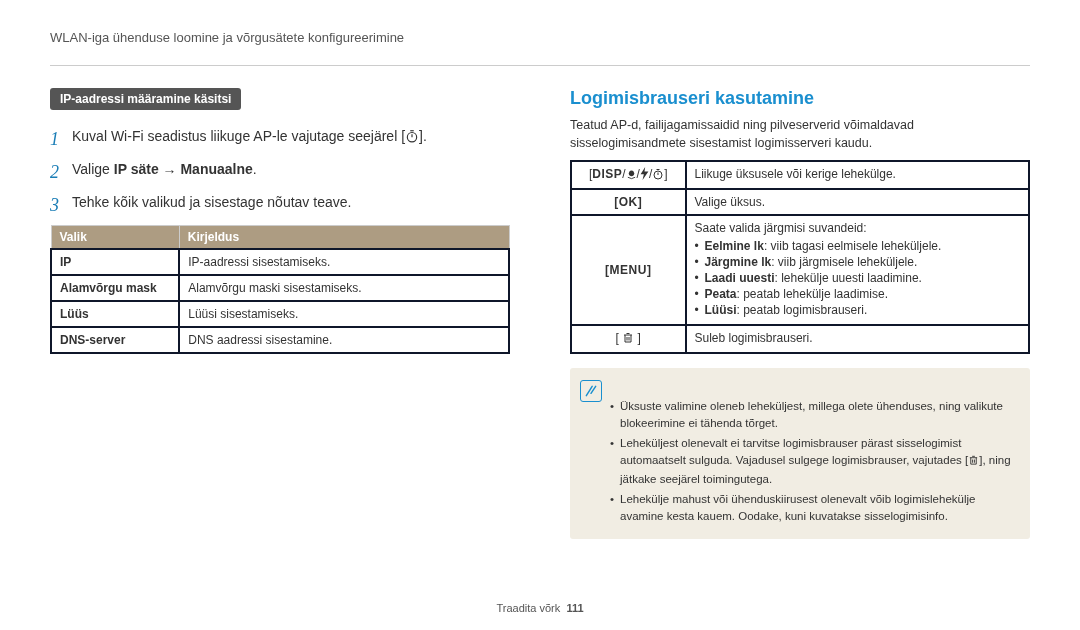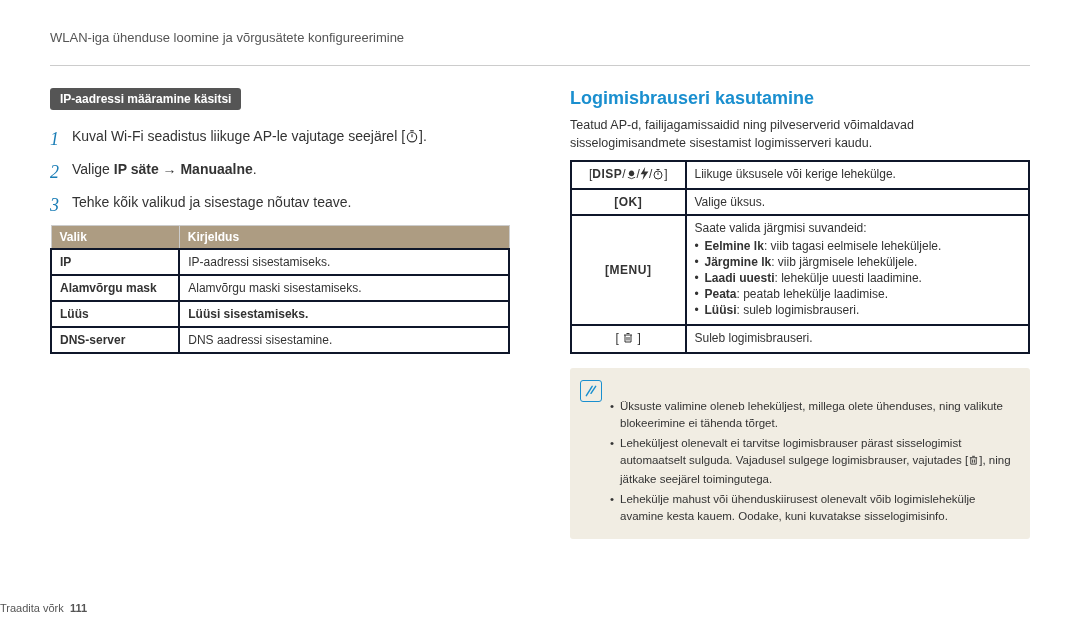--- a/index.html
+++ b/index.html
@@ -153,20 +153,21 @@
   .note-list li::before {
     content: "•";
     position: absolute;
     left: 0;
   }
   .footer {
     position: absolute;
     bottom: 16px;
     left: 0;
     right: 0;
+    text-align: center;
     font-size: 11px;
     color: #555;
   }
   .footer .pnum { font-weight: bold; }
   .btn-label {
     font-family: Arial, sans-serif;
     font-weight: bold;
     letter-spacing: 0.5px;
   }
 </style>
@@ -213,21 +214,21 @@
         <tr>
               <td>IP</td>
               <td style="font-weight:normal">IP-aadressi sisestamiseks.</td>
             </tr>
         <tr>
               <td>Alamvõrgu mask</td>
               <td style="font-weight:normal">Alamvõrgu maski sisestamiseks.</td>
             </tr>
         <tr>
               <td>Lüüs</td>
-              <td style="font-weight:bold">Lüüsi sisestamiseks.</td>
+              <td style="font-weight:normal">Lüüsi sisestamiseks.</td>
             </tr>
         <tr>
               <td>DNS-server</td>
               <td style="font-weight:normal">DNS aadressi sisestamine.</td>
             </tr>
       </tbody>
         </table>
     </div>
 
     <div class="col">
@@ -257,21 +258,21 @@
         </tr>
         <tr>
           <td style="vertical-align:middle"><span class="btn-label">[MENU]</span></td>
           <td>
             <span>Saate valida järgmisi suvandeid:</span>
             <ul class="menu-list">
               <li><span class="bold">Eelmine lk</span><span>: viib tagasi eelmisele leheküljele.</span></li>
               <li><span class="bold">Järgmine lk</span><span>: viib järgmisele leheküljele.</span></li>
               <li><span class="bold">Laadi uuesti</span><span>: lehekülje uuesti laadimine.</span></li>
               <li><span class="bold">Peata</span><span>: peatab lehekülje laadimise.</span></li>
-              <li><span class="bold">Lüüsi</span><span>: suleb logimisbrauseri.</span></li>
+              <li><span class="bold">Lüüsi</span><span>: peatab logimisbrauseri.</span></li>
             </ul>
           </td>
         </tr>
         <tr>
           <td>[ <span class="icon-box"><svg width="12" height="13" viewBox="0 0 24 24">
                     <path d="M4 7 L20 7 M9 4 L15 4 M6 7 L6 21 L18 21 L18 7 M10 11 L10 18 M14 11 L14 18" fill="none" stroke="#333" stroke-width="2"></path>
                   </svg></span> ]</td>
           <td>Suleb logimisbrauseri.</td>
         </tr>
       </tbody>

